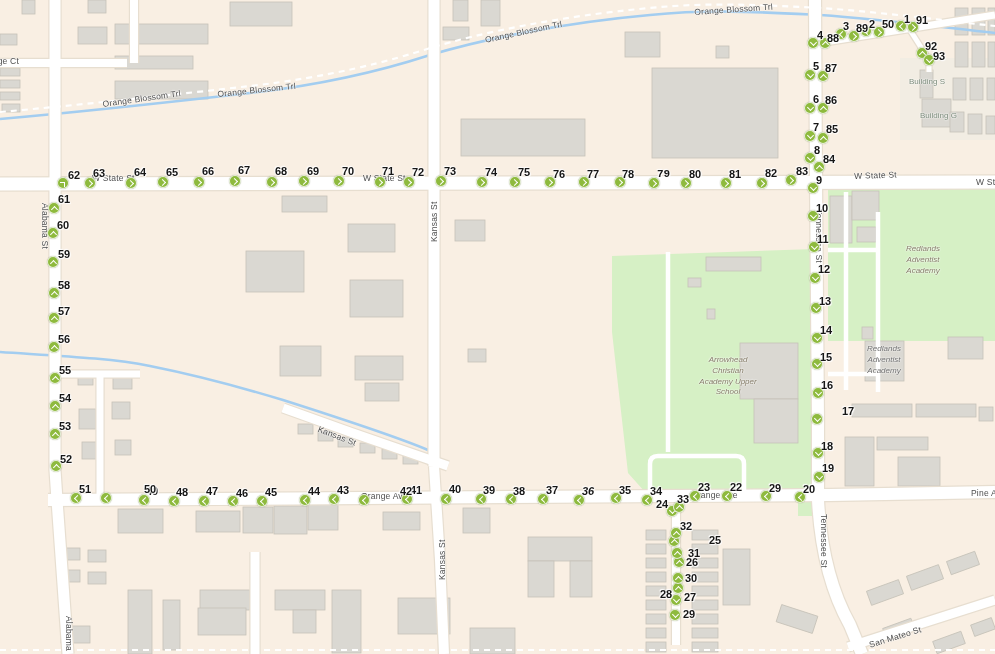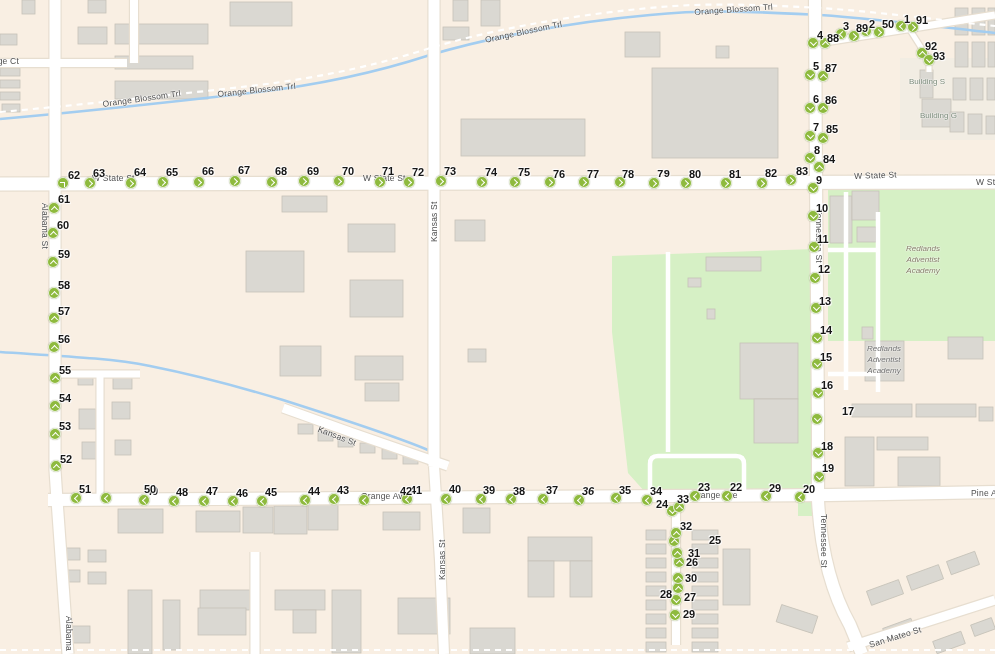--- a/index.html
+++ b/index.html
@@ -221,20 +221,24 @@
     <div class="sl" style="left: 971px; top: 488px;">Pine Ave</div>
     <div class="sl" style="left: 868px; top: 640px; transform: rotate(-17deg);">San Mateo St</div>
     <div class="pl" style="left: 909px; top: 77px; width: 60px; color: rgb(125, 141, 125);">Building S</div>
     <div class="pl" style="left: 920px; top: 111px; width: 60px; color: rgb(125, 141, 125);">Building G</div>
     <div class="pl it ctr" style="left: 888px; top: 244px; width: 70px; color: rgb(133, 124, 104);">Redlands
 Adventist
 Academy</div>
     <div class="pl it ctr" style="left: 858px; top: 344px; width: 52px; color: rgb(111, 111, 111);">Redlands
 Adventist
 Academy</div>
+    <div class="pl it ctr" style="left: 688px; top: 355px; width: 80px; color: rgb(133, 124, 104);">Arrowhead
+Christian
+Academy Upper
+School</div>
     <div class="mk d-left" style="left: 895px; top: 20px; background: rgb(142, 186, 62);">
       <span class="ch"></span>
     </div>
     <div class="ml" style="left: 904px; top: 14px;">1</div>
     <div class="mk d-left" style="left: 860px; top: 25px; background: rgb(142, 186, 62);">
       <span class="ch"></span>
     </div>
     <div class="ml" style="left: 869px; top: 19px;">2</div>
     <div class="mk d-left" style="left: 835px; top: 28px; background: rgb(142, 186, 62);">
       <span class="ch"></span>

